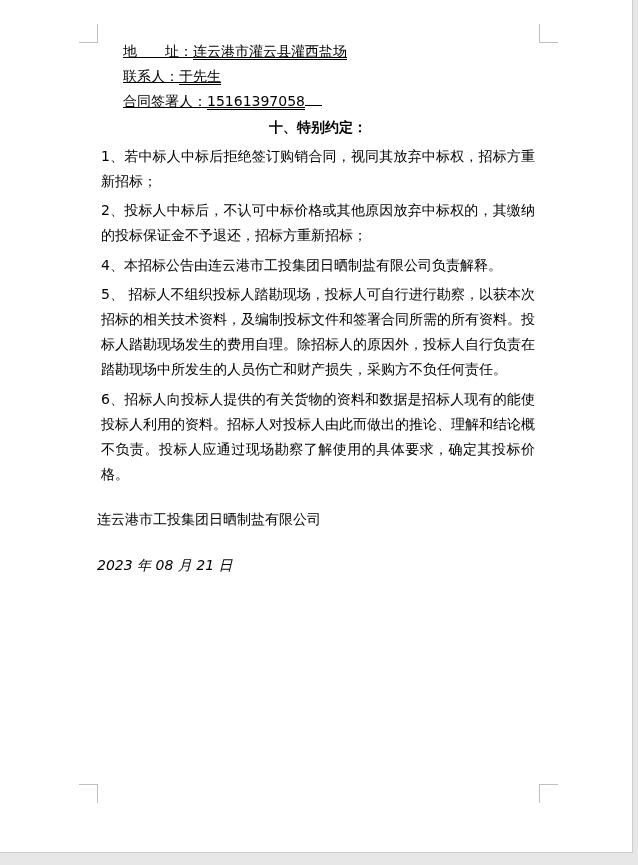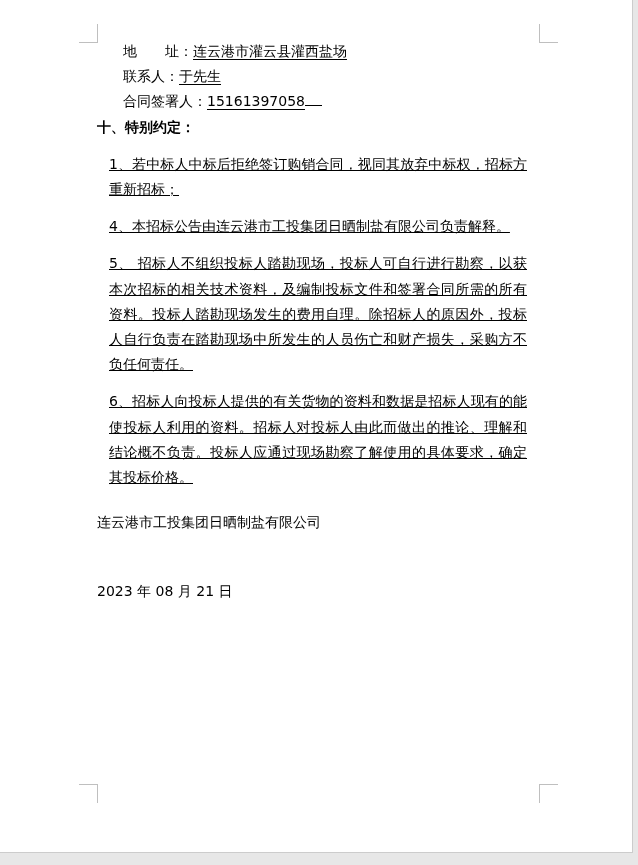--- a/index.html
+++ b/index.html
@@ -34,45 +34,44 @@
   .mark.br { left: 539px; top: 784px; border-left: 1px solid #bfbfbf;  border-top: 1px solid #bfbfbf; }
 
   .text-area {
     position: absolute;
     left: 97px;
     top: 39px;
     width: 442px;
     font-size: 14px;
     line-height: 25.2px;
   }
-  .contact { padding-left: 26px; }
+  .contact { padding-left: 26px; text-decoration: underline; }
   .contact .line { white-space: pre; }
   .u {
     text-decoration: underline;
     text-underline-offset: 3px;
   }
   .tail {
     display: inline-block;
     width: 17px;
     height: 13px;
     border-bottom: 1px solid #000;
     vertical-align: baseline;
   }
-  .heading { font-weight: bold; }
+  .heading { font-weight: bold; text-align: center; }
   p.para {
-    margin: 12px;
+    margin: 4px;
     text-align: justify;
     text-justify: inter-character;
-    text-decoration: underline;
   }
   .signature {
     margin-top: 20px;
     text-align: left;
   }
-  .signature .date-line { margin-top: 44px; }
+  .signature .date-line { margin-top: 20px; font-style: italic; }
 </style>
 </head>
 <body>
 
 <div class="paper">
 
   <div class="mark tl"></div>
   <div class="mark tr"></div>
   <div class="mark bl"></div>
   <div class="mark br"></div>
@@ -81,20 +80,21 @@
 
     <div class="contact">
       <div class="line"><span>地　　址：</span><span class="u">连云港市灌云县灌西盐场</span></div>
       <div class="line"><span>联系人：</span><span class="u">于先生</span></div>
       <div class="line"><span>合同签署人：</span><span class="u">15161397058</span><span class="tail"></span></div>
     </div>
 
     <div class="heading">十、特别约定：</div>
 
     <p class="para">1、若中标人中标后拒绝签订购销合同，视同其放弃中标权，招标方重新招标；</p>
+    <p class="para">2、投标人中标后，不认可中标价格或其他原因放弃中标权的，其缴纳的投标保证金不予退还，招标方重新招标；</p>
     <p class="para">4、本招标公告由连云港市工投集团日晒制盐有限公司负责解释。</p>
     <p class="para">5、 招标人不组织投标人踏勘现场，投标人可自行进行勘察，以获本次招标的相关技术资料，及编制投标文件和签署合同所需的所有资料。投标人踏勘现场发生的费用自理。除招标人的原因外，投标人自行负责在踏勘现场中所发生的人员伤亡和财产损失，采购方不负任何责任。</p>
     <p class="para">6、招标人向投标人提供的有关货物的资料和数据是招标人现有的能使投标人利用的资料。招标人对投标人由此而做出的推论、理解和结论概不负责。投标人应通过现场勘察了解使用的具体要求，确定其投标价格。</p>
 
     <div class="signature">
       <div>连云港市工投集团日晒制盐有限公司</div>
       <div class="date-line">2023 年 08 月 21 日</div>
     </div>
 
   </div>

